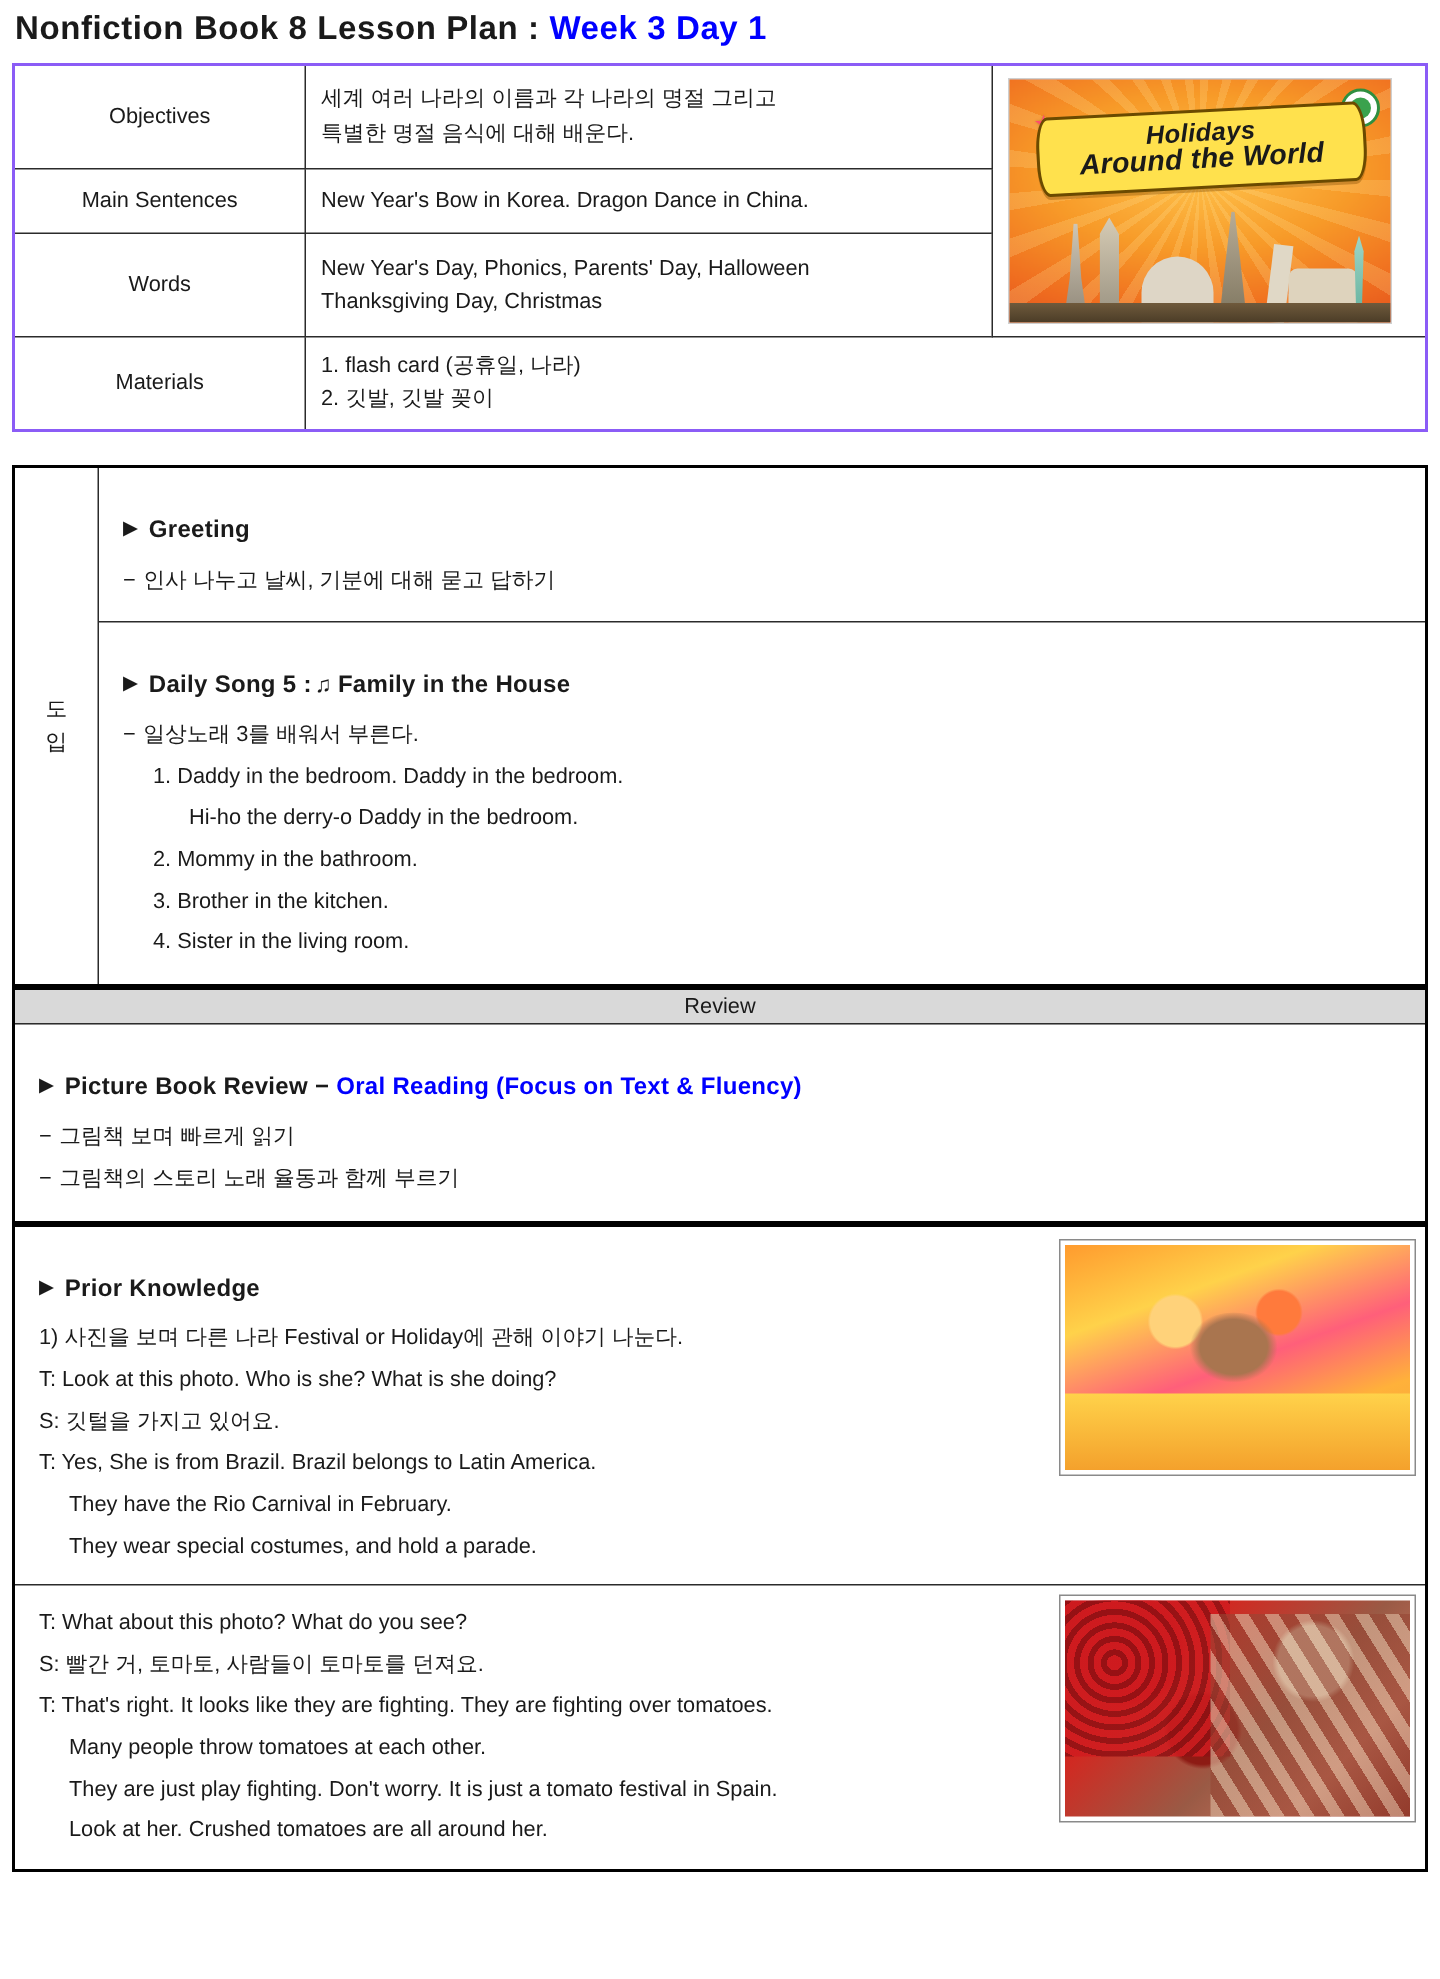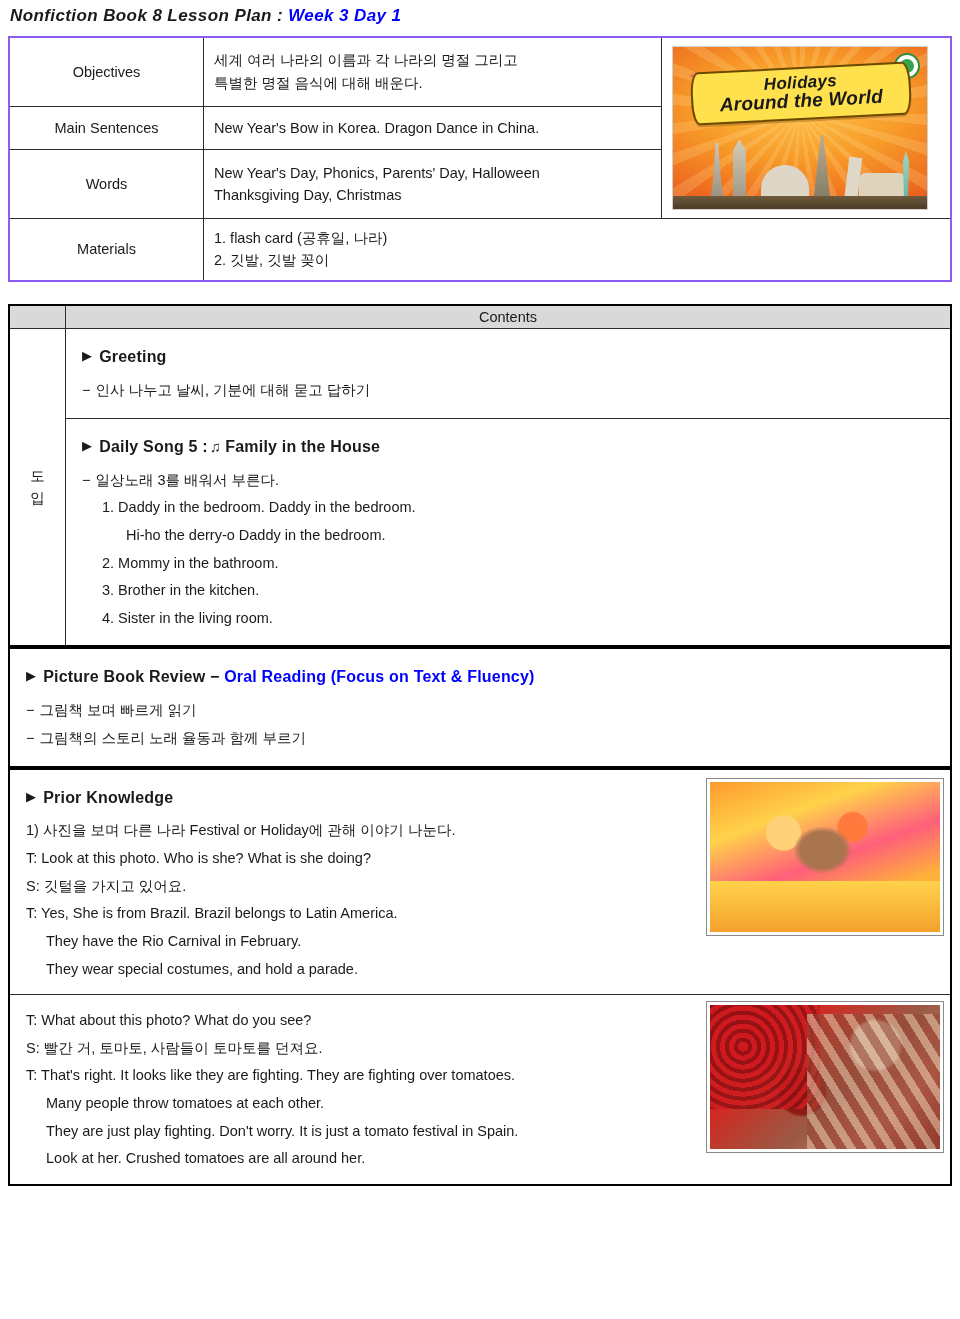--- a/index.html
+++ b/index.html
@@ -18,26 +18,25 @@
   .page {
     position: relative;
     width: 960px;
     height: 1319px;
     box-sizing: border-box;
     padding: 0 8px;
   }
 
   
   .doc-title {
-    font-size: 17px;
+    font-size: 22px;
     font-weight: bold;
     letter-spacing: 0.4px;
     padding: 6px 0 10px 2px;
     white-space: nowrap;
-    font-style: italic;
   }
   .doc-title .accent { color: #0000ff; }
   .doc-title .sep { font-weight: bold; }
 
   
   table.grid {
     border-collapse: collapse;
     width: 944px;
     table-layout: fixed;
   }
@@ -183,21 +182,21 @@
     line-height: 1.45;
     vertical-align: middle;
     border: 1px solid #2b2b2b;
   }
   .side-cell .ko { display: block; }
   .blk { padding: 10px 0 12px 16px; }
 
   .hd {
     font-size: 16px;
     font-weight: bold;
-    margin: 6px 0 8px;
+    margin: 20px 0 8px;
     letter-spacing: .2px;
   }
   .hd .tri { font-size: 13px; margin-right: 7px; vertical-align: 2px; }
   .hd .blue { color: #0000ff; font-weight: bold; }
   .sub {
     font-size: 14.5px;
     margin: 3px 0;
     line-height: 1.7;
   }
   .sub.ind1 { padding-left: 20px; }
@@ -320,24 +319,20 @@
       <td class="body-cell" colspan="2">
         <div class="line">1. flash card (공휴일, 나라)</div>
         <div class="line">2. 깃발, 깃발 꽂이</div>
       </td>
     </tr>
   </tbody>
     </table>
 
   <table class="grid sec-table">
     <tbody>
-        <tr>
-      <td class="hdr-bar" style="width:55px;">&nbsp;</td>
-      <td class="hdr-bar">Contents</td>
-    </tr>
     <tr>
       <td class="side-cell">
         <span class="ko">도</span>
         <span class="ko">입</span>
       </td>
       <td style="padding:0;">
 
         <div class="blk" style="border-bottom:1px solid #2b2b2b;">
           <div class="hd">
             <span class="tri">▶</span><span>Greeting</span>
@@ -361,20 +356,23 @@
           <div class="sub ind1">4. Sister in the living room.</div>
         </div>
 
       </td>
     </tr>
   </tbody>
     </table>
 
   <table class="grid sec-table">
     <tbody>
+        <tr>
+      <td class="hdr-bar">Review</td>
+    </tr>
     <tr>
       <td>
         <div class="blk">
           <div class="hd">
             <span class="tri">▶</span><span>Picture Book Review −</span>
             <span class="blue">Oral Reading (Focus on Text &amp; Fluency)</span>
           </div>
           <div class="sub">
             <span class="dash">−</span><span>그림책 보며 빠르게 읽기</span>
           </div>

